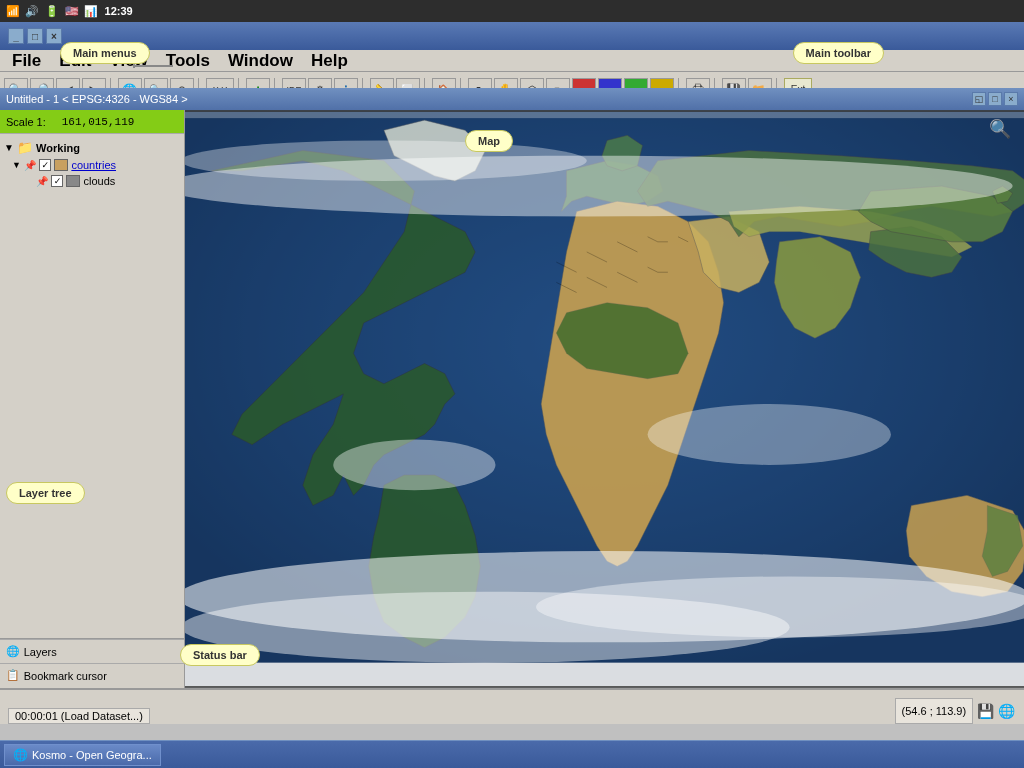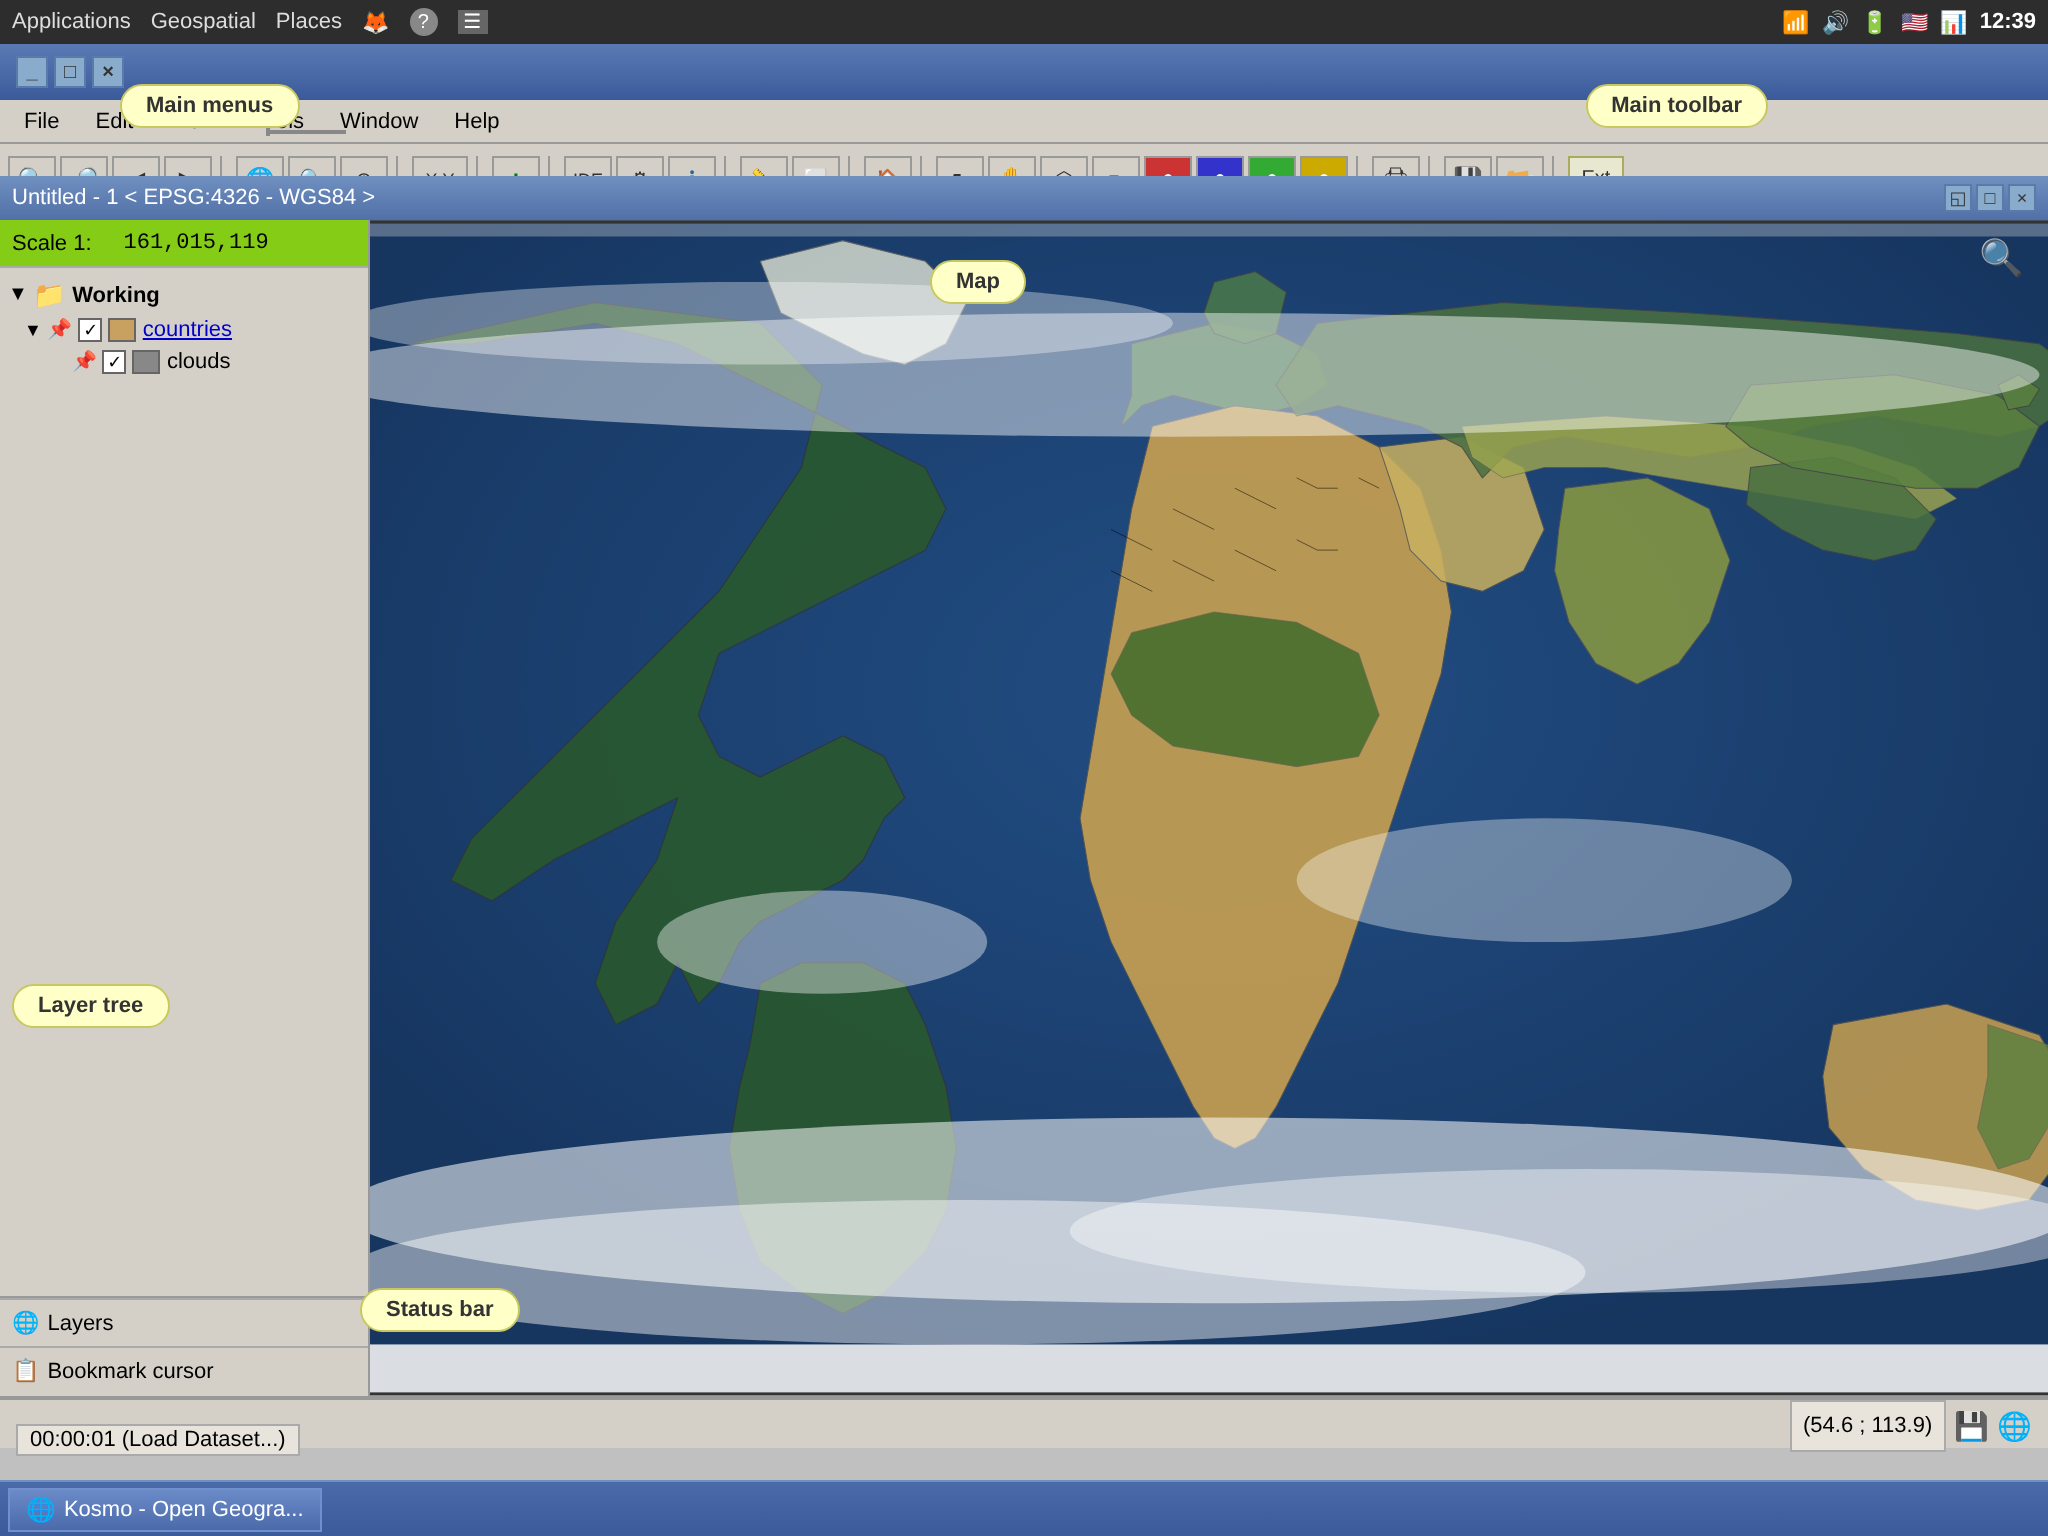--- a/index.html
+++ b/index.html
@@ -43,22 +43,23 @@
       background: #d4d0c8;
       border-bottom: 1px solid #999;
       display: flex;
       align-items: center;
       padding: 0 4px;
       gap: 2px;
     }
     .menu-item {
       padding: 2px 8px;
       cursor: pointer;
-      font-size: 11px;
+      font-size: 17px;
       color: #000;
+      font-weight: bold;
     }
 
     
     #main-toolbar {
       height: 36px;
       background: #d4d0c8;
       border-bottom: 1px solid #999;
       display: flex;
       align-items: center;
       padding: 2px 4px;
@@ -174,25 +175,25 @@
 
     
     #world-map {
       position: absolute;
       top: 0; left: 0;
       width: 100%; height: 100%;
     }
 
     
     #status-bar {
-      height: 26px;
+      height: 36px;
       background: #d4d0c8;
       border-top: 2px solid #999;
       display: flex;
-      align-items: flex-start;
+      align-items: flex-end;
       justify-content: space-between;
       padding: 0 8px;
       font-size: 11px;
     }
     #status-left { display: flex; gap: 6px; align-items: center; margin-top: 12px; }
     #status-right { display: flex; gap: 4px; align-items: center; }
 
     
     #taskbar {
       position: absolute;
@@ -238,28 +239,20 @@
     #map-magnifier {
       position: absolute;
       top: 8px; right: 12px;
       font-size: 18px; color: #555; opacity: 0.8;
     }
   </style>
 </head>
 <body>
 
 <div id="system-bar">
-  <div id="system-bar-left">
-    <span style="cursor:pointer; color:#ddd;">Applications</span>
-    <span style="cursor:pointer; color:#ddd;">Geospatial</span>
-    <span style="cursor:pointer; color:#ddd;">Places</span>
-    <span style="cursor:pointer;">🦊</span>
-    <span style="cursor:pointer; background:#888; color:white; border-radius:50%; width:14px; height:14px; display:inline-flex; align-items:center; justify-content:center; font-size:10px;">?</span>
-    <span style="cursor:pointer; background:#666; color:white; padding:0 3px; font-size:10px;">☰</span>
-  </div>
   <div id="system-bar-right">
     <span>📶</span>
     <span>🔊</span>
     <span>🔋</span>
     <span>🇺🇸</span>
     <span>📊</span>
     <span style="color:white; font-weight:bold;">12:39</span>
   </div>
 </div>
 

